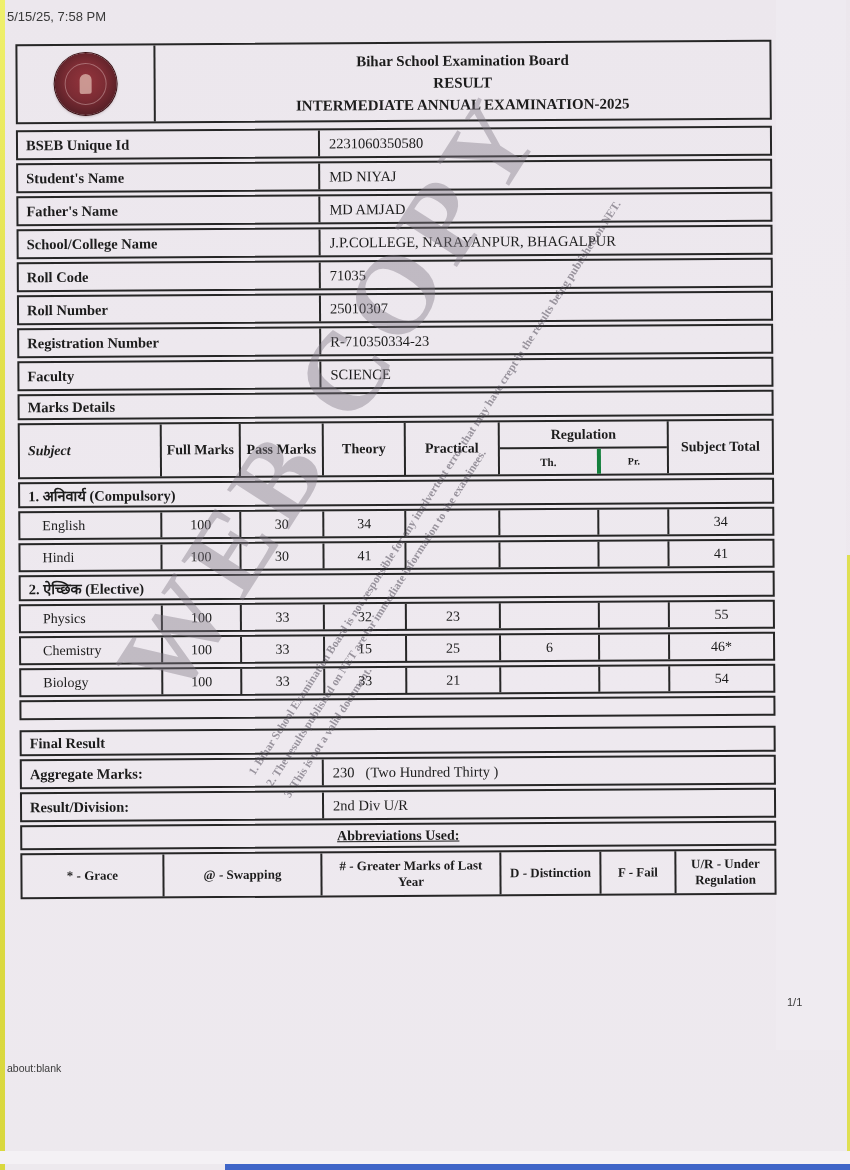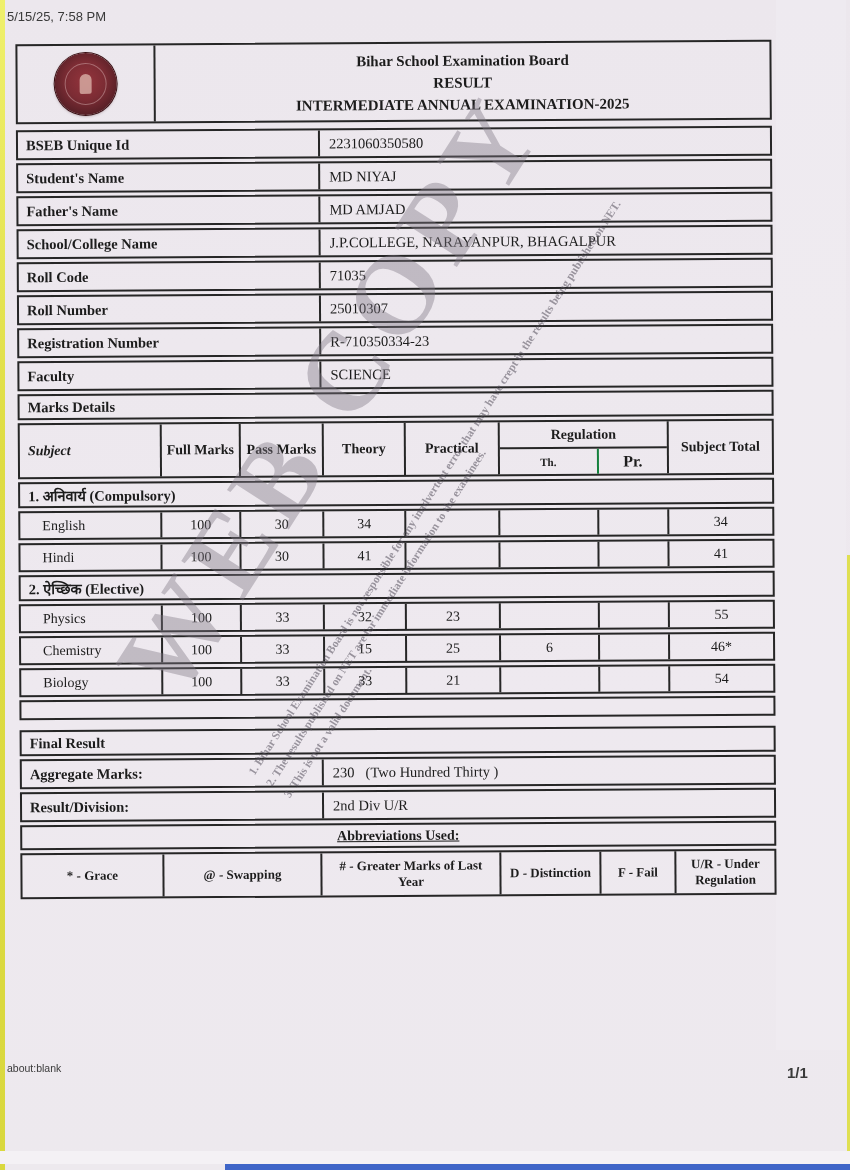--- a/index.html
+++ b/index.html
@@ -7,21 +7,21 @@
   body {
     position:relative;
     background:linear-gradient(180deg,#ece7ed 0%, #eee9ef 60%, #ede9ee 100%);
     font-family:"Liberation Serif", serif;
     color:#1c1c1c;
     overflow:hidden;
   }
   .chrome { font-family:"Liberation Sans", sans-serif; color:#3a3a3a; }
   #timestamp { position:absolute; top:9px; left:7px; font-size:13px; }
   #footer-url { position:absolute; top:1062px; left:7px; font-size:10.5px; }
-  #footer-page { position:absolute; top:1064px; left:787px; font-size:15px;font-weight:bold; }
+  #footer-page { position:absolute; top:996px; left:787px; font-size:11px; }
 
   .edge-left { position:absolute; left:0; top:0; width:5px; height:1170px;
     background:linear-gradient(180deg,#eff06c,#dedc42 40%,#d9d83e); }
   .edge-right { position:absolute; right:0; top:555px; width:3px; height:615px; background:#dfdf52; }
   .band-light { position:absolute; left:0; top:1151px; width:850px; height:13px; background:#f4f1f5; }
   .bottom-blue { position:absolute; left:225px; top:1164px; width:625px; height:6px; background:#3f65c8; }
   .right-margin { position:absolute; left:776px; top:0; width:70px; height:1050px; background:#f1edf2; opacity:.55; }
 
   .doc { position:absolute; left:18px; top:42px; width:756px; transform:rotate(-0.35deg); }
 
@@ -49,21 +49,21 @@
   
   .mgrid { display:grid; grid-template-columns:140px 79px 83px 82px 94px 99px 70px 1fr; }
   .mhead { height:56px; }
   .hc { border-left:2px solid #262626; display:flex; align-items:center; justify-content:center;
         text-align:center; font-weight:bold; font-size:14px; padding:1px 3px; line-height:1.15; }
   .hc:first-child { border-left:none; justify-content:flex-start; padding-left:8px;font-style:italic; }
   .reg-wrap { grid-column:6/8; border-left:2px solid #262626; display:flex; flex-direction:column; }
   .reg-top { flex:1; border-bottom:2px solid #262626; display:flex; align-items:center; justify-content:center; font-weight:bold; font-size:14px; }
   .reg-bottom { flex:1; display:flex; }
   .reg-th { flex:0 0 58%; display:flex; align-items:center; justify-content:center; font-weight:bold; font-size:11px;font-family:Liberation Serif, serif; }
-  .reg-pr { flex:1; border-left:2px solid #15803d; display:flex; align-items:center; justify-content:center; font-weight:bold; font-size:16px; }
+  .reg-pr { flex:1; border-left:4px solid #15803d; display:flex; align-items:center; justify-content:center; font-weight:bold; font-size:10px; }
 
   .mrow { height:29px; }
   .mc { border-left:2px solid #262626; display:flex; align-items:center; justify-content:center; font-size:14px; }
   .mc:first-child { border-left:none; justify-content:flex-start; padding-left:22px; }
   .empty-strip { height:20px; }
 
   .final-gap { margin-top:10px; }
   .agg-words { margin-left:11px; }
 
   

